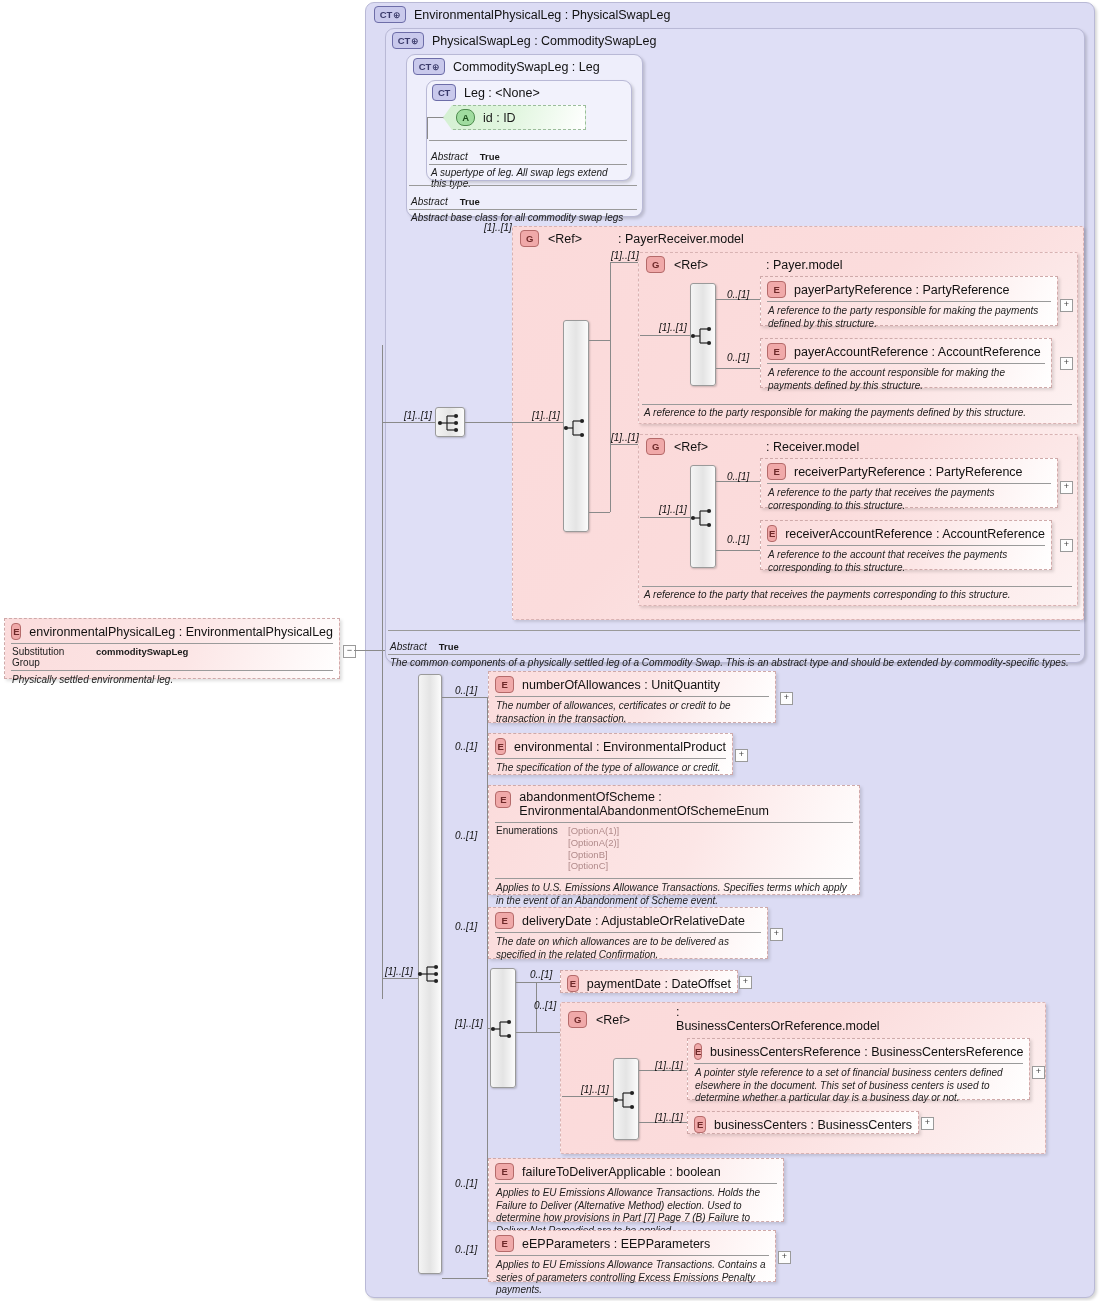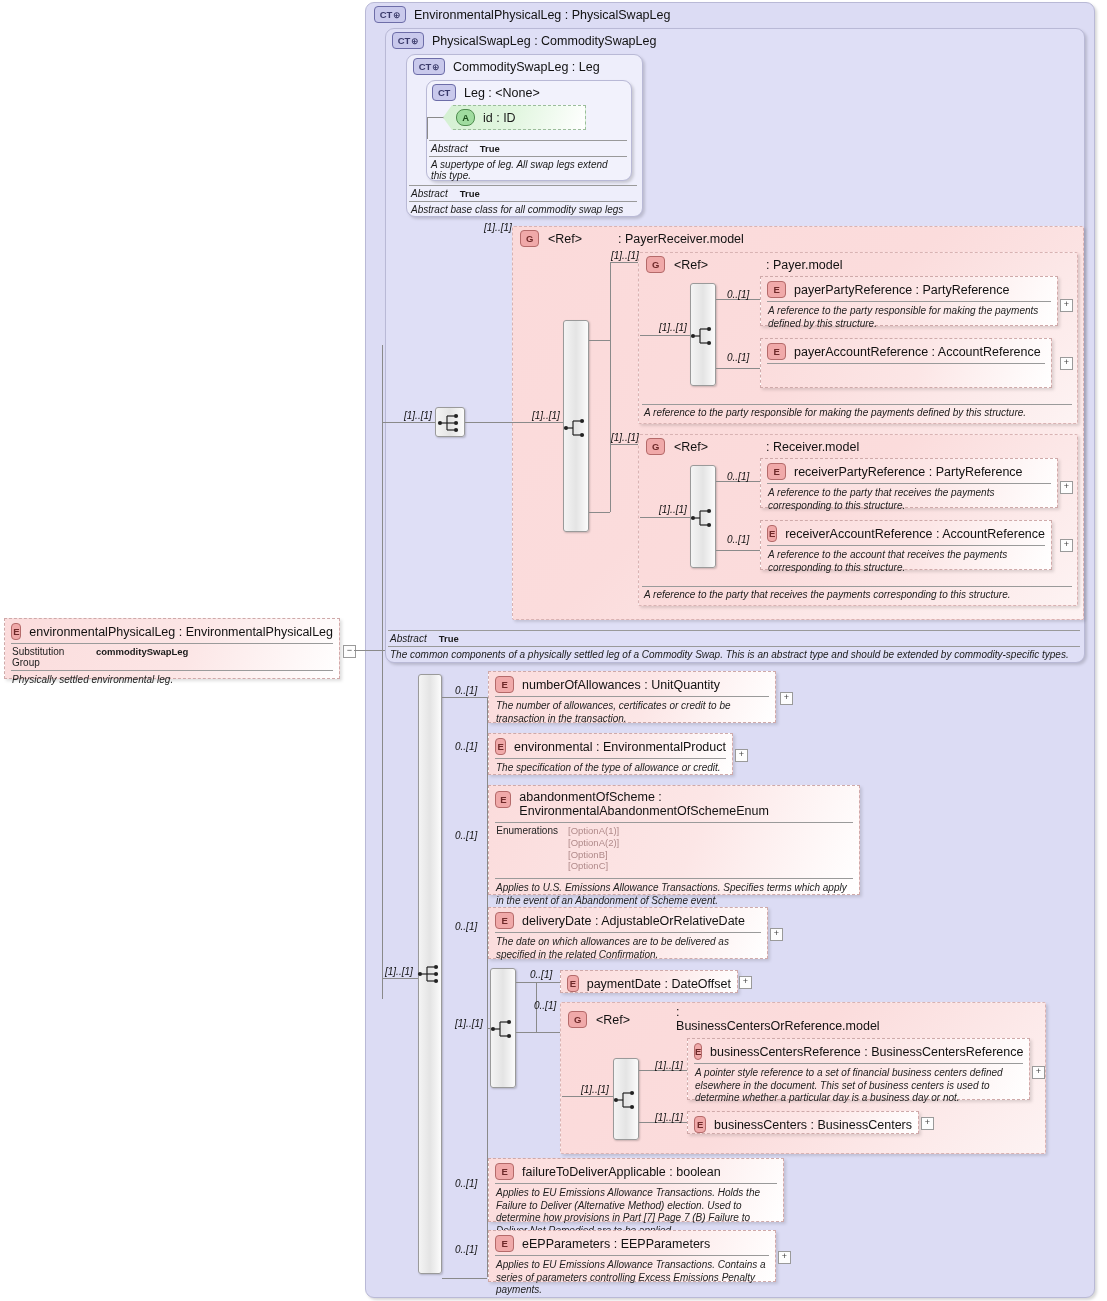--- a/index.html
+++ b/index.html
@@ -50,21 +50,21 @@
   .attr-box{position:absolute;box-sizing:border-box;border:1px dashed #9bbd9b;
             background:linear-gradient(110deg,#d4f0d2 0%,#e2f6e0 50%,#ffffff 100%);
             box-shadow:2px 2px 3px rgba(0,0,0,.13);
             clip-path:polygon(0 50%,9px 0,100% 0,100% 100%,9px 100%);}
   .attr-inner{display:flex;align-items:center;gap:8px;padding:3px 6px 3px 12px;
               font-size:12.5px;white-space:nowrap;}
 
   
   .inf{position:absolute;left:0;right:0;}
   .inf .line{height:1px;background:#9a9a9a;}
-  .inf .r{display:flex;gap:12px;font-size:10px;padding:2px 2px;}
+  .inf .r{display:flex;gap:12px;font-size:10px;padding:2px 2px;margin-top:8px;}
   .inf .r .k{font-style:italic;}
   .inf .r .v{font-weight:bold;font-size:9.5px;}
   .inf .d{font-style:italic;font-size:10px;padding:2px 2px;}
 
   
   .seq{position:absolute;box-sizing:border-box;border:1px solid #9a9a9a;border-radius:3px;
        background:linear-gradient(90deg,#f4f4f4 0%,#e4e4e4 50%,#fcfcfc 100%);
        box-shadow:1px 1px 2px rgba(0,0,0,.2);}
   .seqIcon{position:absolute;left:50%;transform:translateX(-50%);width:26px;height:22px;}
 
@@ -229,20 +229,21 @@
 </div>
 <div class="plusbtn" style="left:1060px;top:299px;">+</div>
 <div class="card" style="left:727px;top:289px;">0..[1]</div>
 
 <div class="el-box" style="left:760px;top:338px;width:292px;height:50px;">
   <div class="el-title">
       <span class="badge e">E</span>
       <span class="tt">payerAccountReference : AccountReference</span>
     </div>
   <div class="el-sep"></div>
+  <div class="el-doc">A reference to the account responsible for making the payments defined by this structure.</div>
 </div>
 <div class="plusbtn" style="left:1060px;top:357px;">+</div>
 <div class="card" style="left:727px;top:352px;">0..[1]</div>
 
 <div class="inf" style="left:642px;top:404px;width:430px;">
   <div class="line"></div>
   <div class="d">A reference to the party responsible for making the payments defined by this structure.</div>
 </div>
 
 <div class="grp-box" style="left:638px;top:434px;width:440px;height:172px;"></div>
@@ -357,21 +358,21 @@
 <div class="card" style="left:455px;top:741px;">0..[1]</div>
 <div class="ln lnh" style="left:487px;top:753px;width:1px;"></div>
 
 <div class="el-box" style="left:488px;top:785px;width:372px;height:110px;">
   <div class="el-title" style="align-items:flex-start;">
       <span class="badge e" style="margin-top:1px;">E</span>
       <span class="tt" style="white-space:normal;line-height:1.15;">abandonmentOfScheme : EnvironmentalAbandonmentOfSche​meEnum</span>
     </div>
   <div class="el-sep"></div>
   <div class="el-row" style="align-items:flex-start;">
-    <span class="k" style="width:62px;text-align:right;">Enumerations</span>
+    <span class="k" style="width:62px;">Enumerations</span>
     <span class="enum">
       <span>[OptionA(1)]</span><br>
       <span>[OptionA(2)]</span><br>
       <span>[OptionB]</span><br>
       <span>[OptionC]</span>
     </span>
   </div>
   <div class="el-sep" style="margin-top:4px;"></div>
   <div class="el-doc">Applies to U.S. Emissions Allowance Transactions. Specifies terms which apply in the event of an Abandonment of Scheme event.</div>
 </div>

